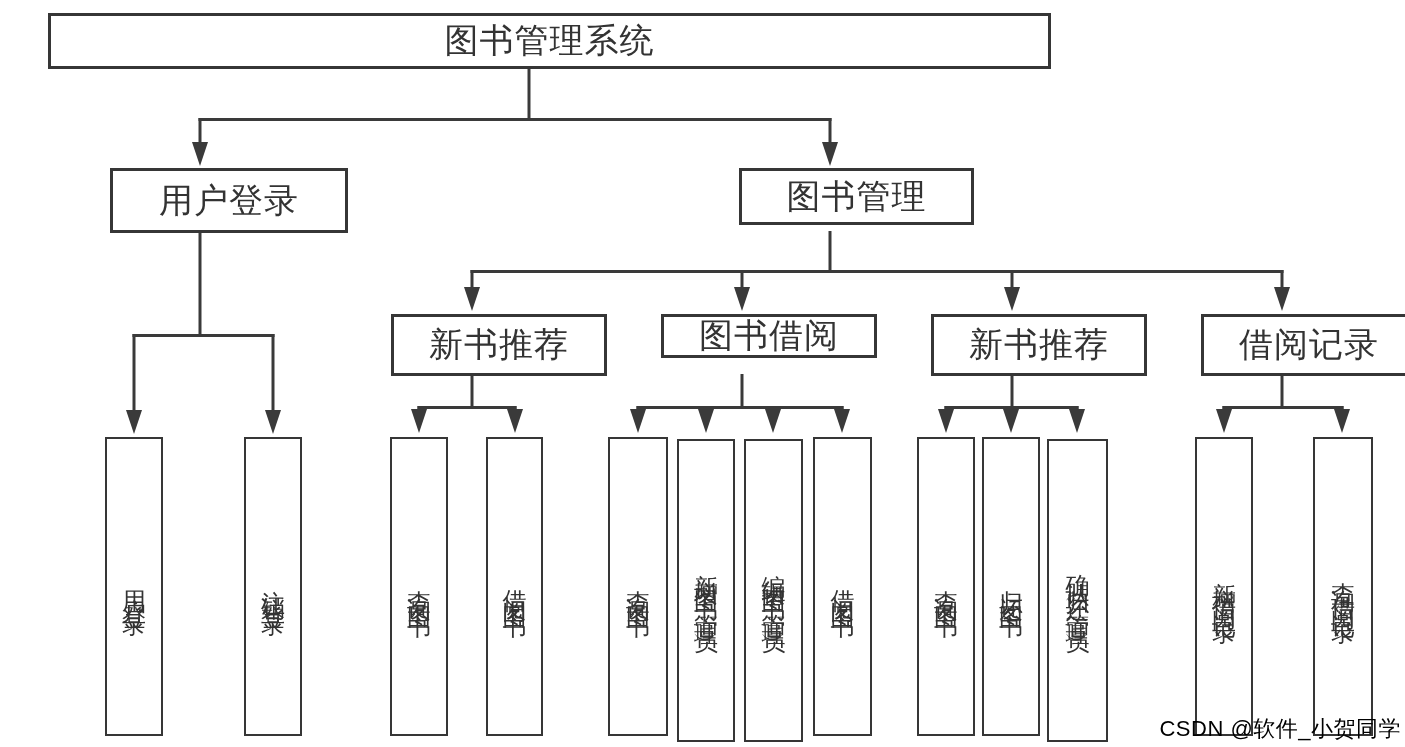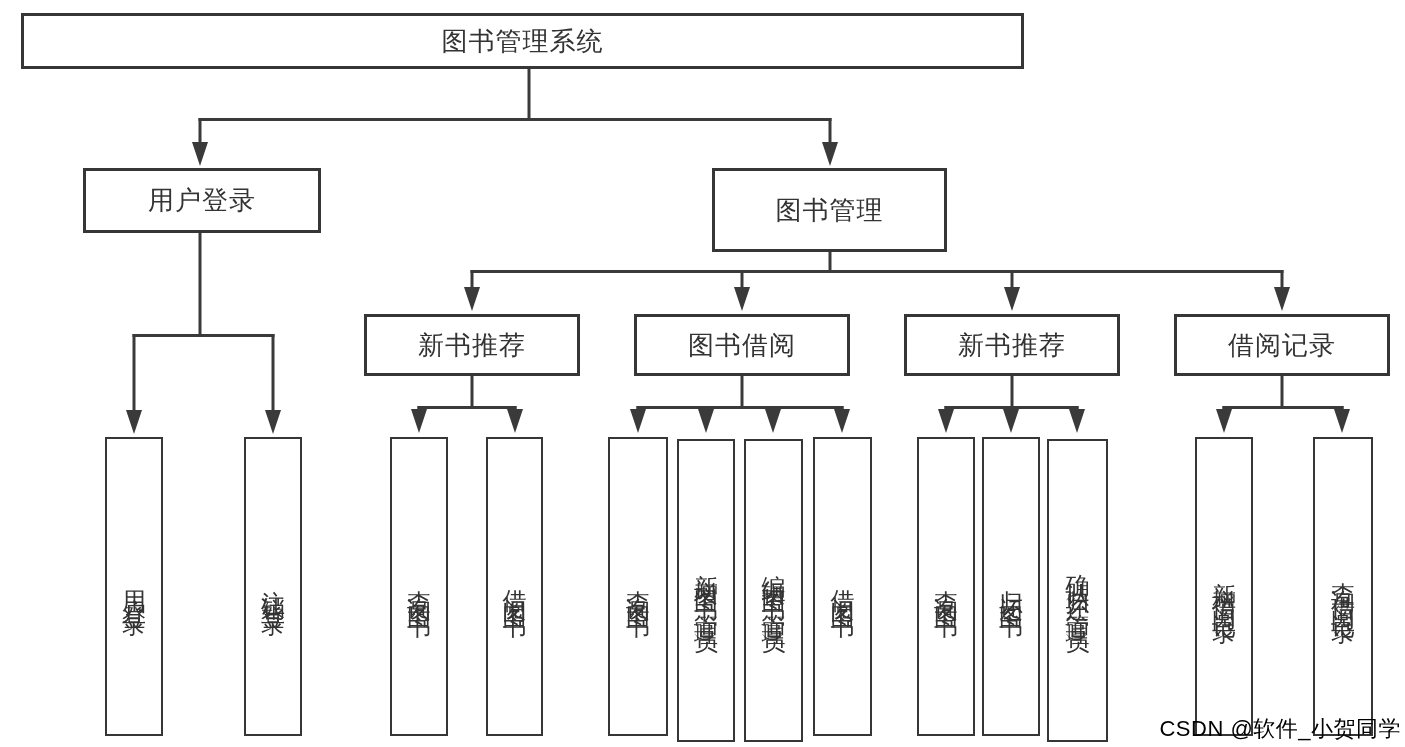--- a/index.html
+++ b/index.html
@@ -15,21 +15,21 @@
   .wires polygon{fill:#3a3a3a;stroke:none;}
   .node{
     position:absolute;
     background:#ffffff;
     border:3px solid #363636;
     box-sizing:border-box;
     display:flex;align-items:center;justify-content:center;
     color:#333333;
     z-index:2;
   }
-  .hnode{font-size:26px;letter-spacing:1px;white-space:nowrap;}
+  .hnode{font-size:34px;letter-spacing:1px;white-space:nowrap;margin-left:27px;}
   .leaf{border-width:2px;}
   .vtext{
     writing-mode:vertical-rl;
     text-orientation:mixed;
     font-size:24px;
     letter-spacing:8px;
     line-height:1;
     color:#333333;
     white-space:nowrap;
   }
@@ -106,24 +106,24 @@
     <line x1="1222.5" y1="407.5" x2="1343.5" y2="407.5"></line>
     <line x1="1224" y1="406" x2="1224" y2="411"></line>
     <line x1="1342" y1="406" x2="1342" y2="411"></line>
     <polygon points="1216,409 1232,409 1224,433"></polygon>
     <polygon points="1334,409 1350,409 1342,433"></polygon>
   </svg>
 
   <div class="node hnode" style="left:21px;top:13px;width:1003px;height:56px;">图书管理系统</div>
 
   <div class="node hnode" style="left:83px;top:168px;width:238px;height:65px;">用户登录</div>
-  <div class="node hnode" style="left:712px;top:168px;width:235px;height:84px;">图书管理</div>
+  <div class="node hnode" style="left:712px;top:168px;width:235px;height:57px;">图书管理</div>
 
   <div class="node hnode" style="left:364px;top:314px;width:216px;height:62px;">新书推荐</div>
-  <div class="node hnode" style="left:634px;top:314px;width:216px;height:62px;">图书借阅</div>
+  <div class="node hnode" style="left:634px;top:314px;width:216px;height:44px;">图书借阅</div>
   <div class="node hnode" style="left:904px;top:314px;width:216px;height:62px;">新书推荐</div>
   <div class="node hnode" style="left:1174px;top:314px;width:216px;height:62px;">借阅记录</div>
 
   <div class="node leaf" style="left:105px;top:437px;width:58px;height:299px;">
     <span class="vtext">用户登录</span>
   </div>
   <div class="node leaf" style="left:244px;top:437px;width:58px;height:299px;">
     <span class="vtext">注销登录</span>
   </div>
   <div class="node leaf" style="left:390px;top:437px;width:58px;height:299px;">

